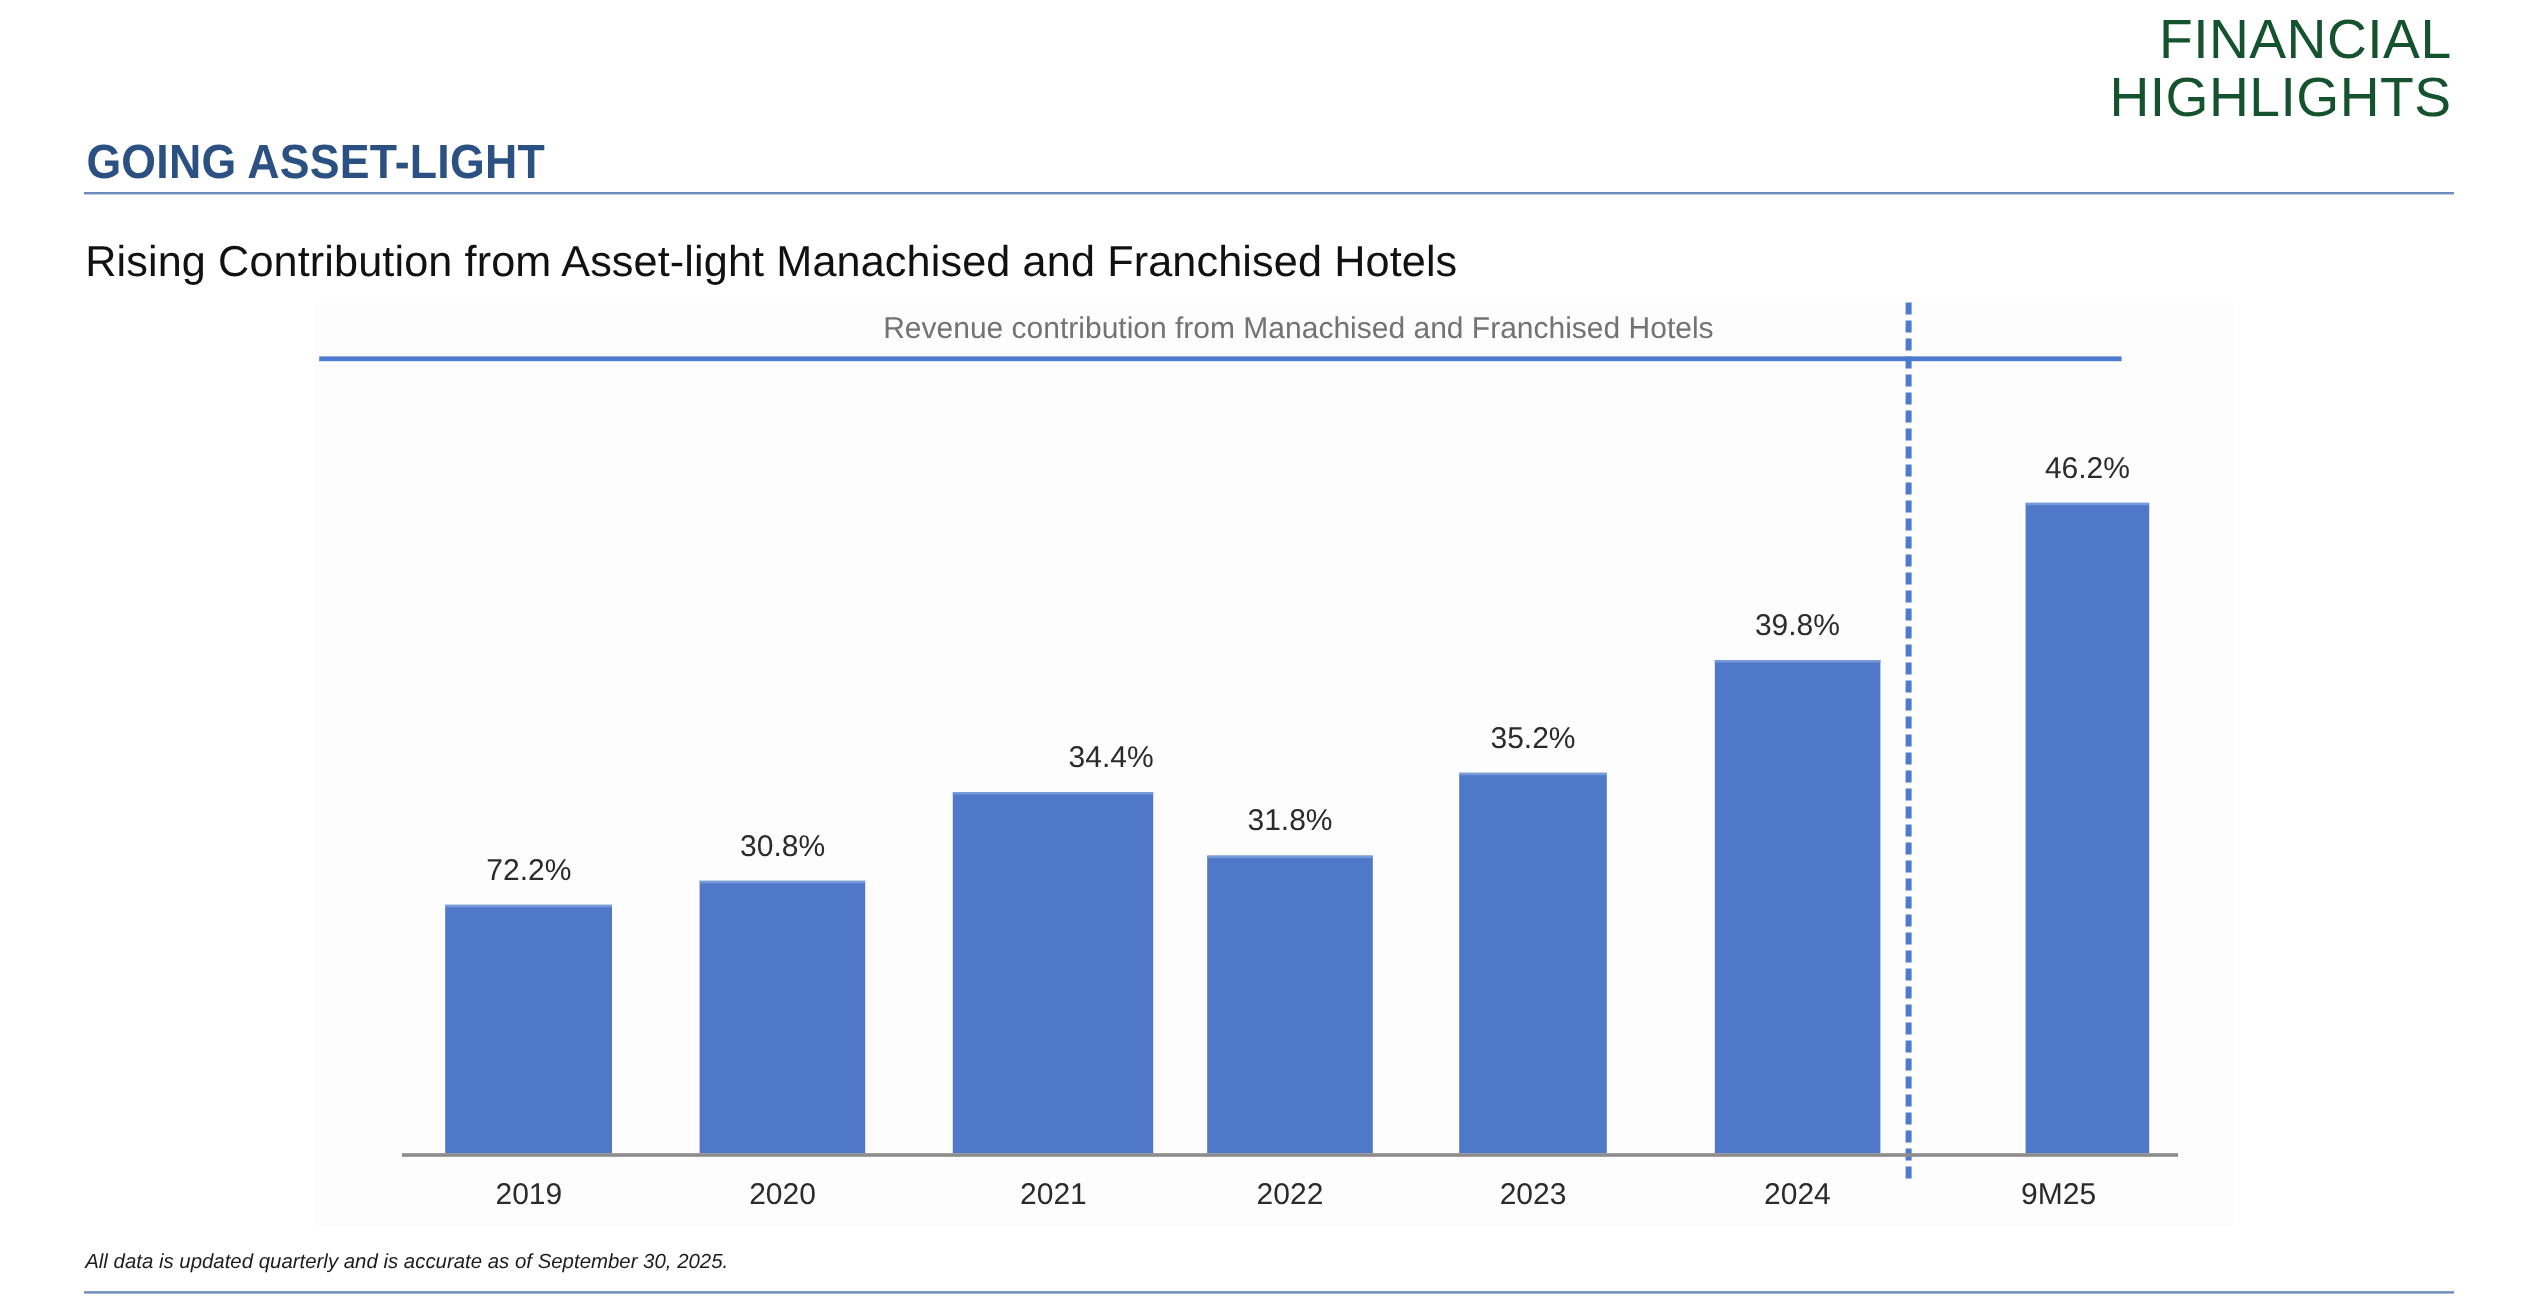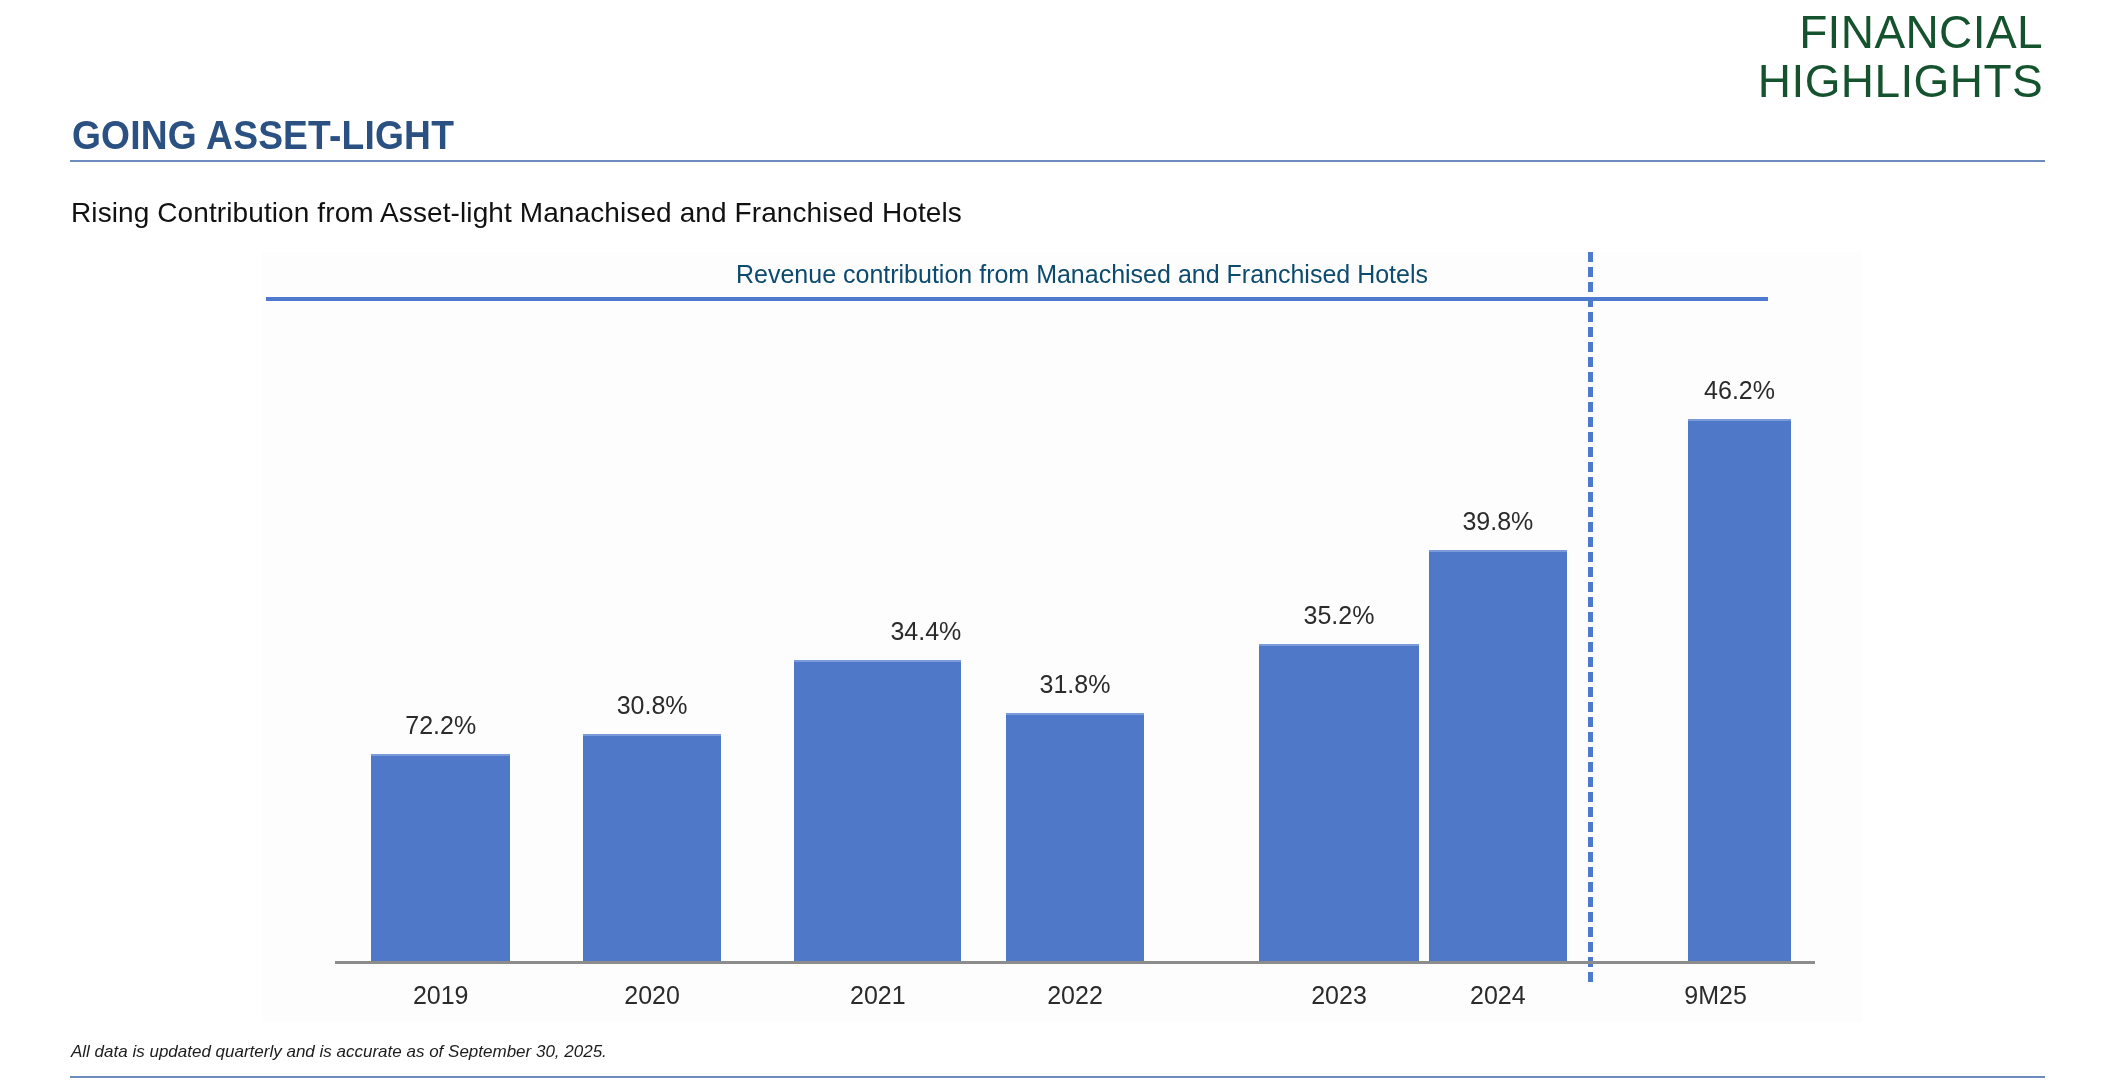--- a/index.html
+++ b/index.html
@@ -46,40 +46,40 @@
     position: absolute;
     left: 70px; top: 160px;
     width: 1975px; height: 2px;
     background: #6d8bbd;
   }
 
   
   #section-subtitle {
     position: absolute;
     left: 71px; top: 197px;
-    font-size: 28px;
+    font-size: 36px;
     font-weight: 400;
     color: #111111;
     letter-spacing: 0.1px;
   }
 
   
   #chart-card {
     position: absolute;
     left: 262px; top: 252px;
     width: 1600px; height: 770px;
     background: #fdfdfd;
   }
   #chart-title {
     position: absolute;
     left: 0; top: 8px;
     width: 1600px;
     text-align: center;
     font-size: 25px;
-    color: #0c4a6e;
+    color: #737373;
     font-weight: 400;
     padding-left: 40px;
   }
   #chart-title-rule {
     position: absolute;
     left: 4px; top: 45px;
     width: 1502px; height: 4px;
     background: #4d79ce;
   }
 
@@ -178,21 +178,21 @@
         <div class="bar-group" style="left: 459.329px; width: 167px; align-items: flex-end;">
           <div class="bar-value-label">34.4%</div>
           <div class="bar-rect" style="height: 300.792px; background: rgb(79, 120, 200);"></div>
           <div class="bar-x-label">2021</div>
         </div>
         <div class="bar-group" style="left: 670.757px; width: 138.486px;">
           <div class="bar-value-label">31.8%</div>
           <div class="bar-rect" style="height: 247.591px; background: rgb(79, 120, 200);"></div>
           <div class="bar-x-label">2022</div>
         </div>
-        <div class="bar-group" style="left: 924px; width: 160px;">
+        <div class="bar-group" style="left: 881px; width: 123px;">
           <div class="bar-value-label">35.2%</div>
           <div class="bar-rect" style="height: 317.162px; background: rgb(79, 120, 200);"></div>
           <div class="bar-x-label">2023</div>
         </div>
         <div class="bar-group" style="left: 1093.61px; width: 138.486px;">
           <div class="bar-value-label">39.8%</div>
           <div class="bar-rect" style="height: 411.287px; background: rgb(79, 120, 200);"></div>
           <div class="bar-x-label">2024</div>
         </div>
         <div class="bar-group" style="left: 1305.04px; width: 151px; padding-left: 48px;">

